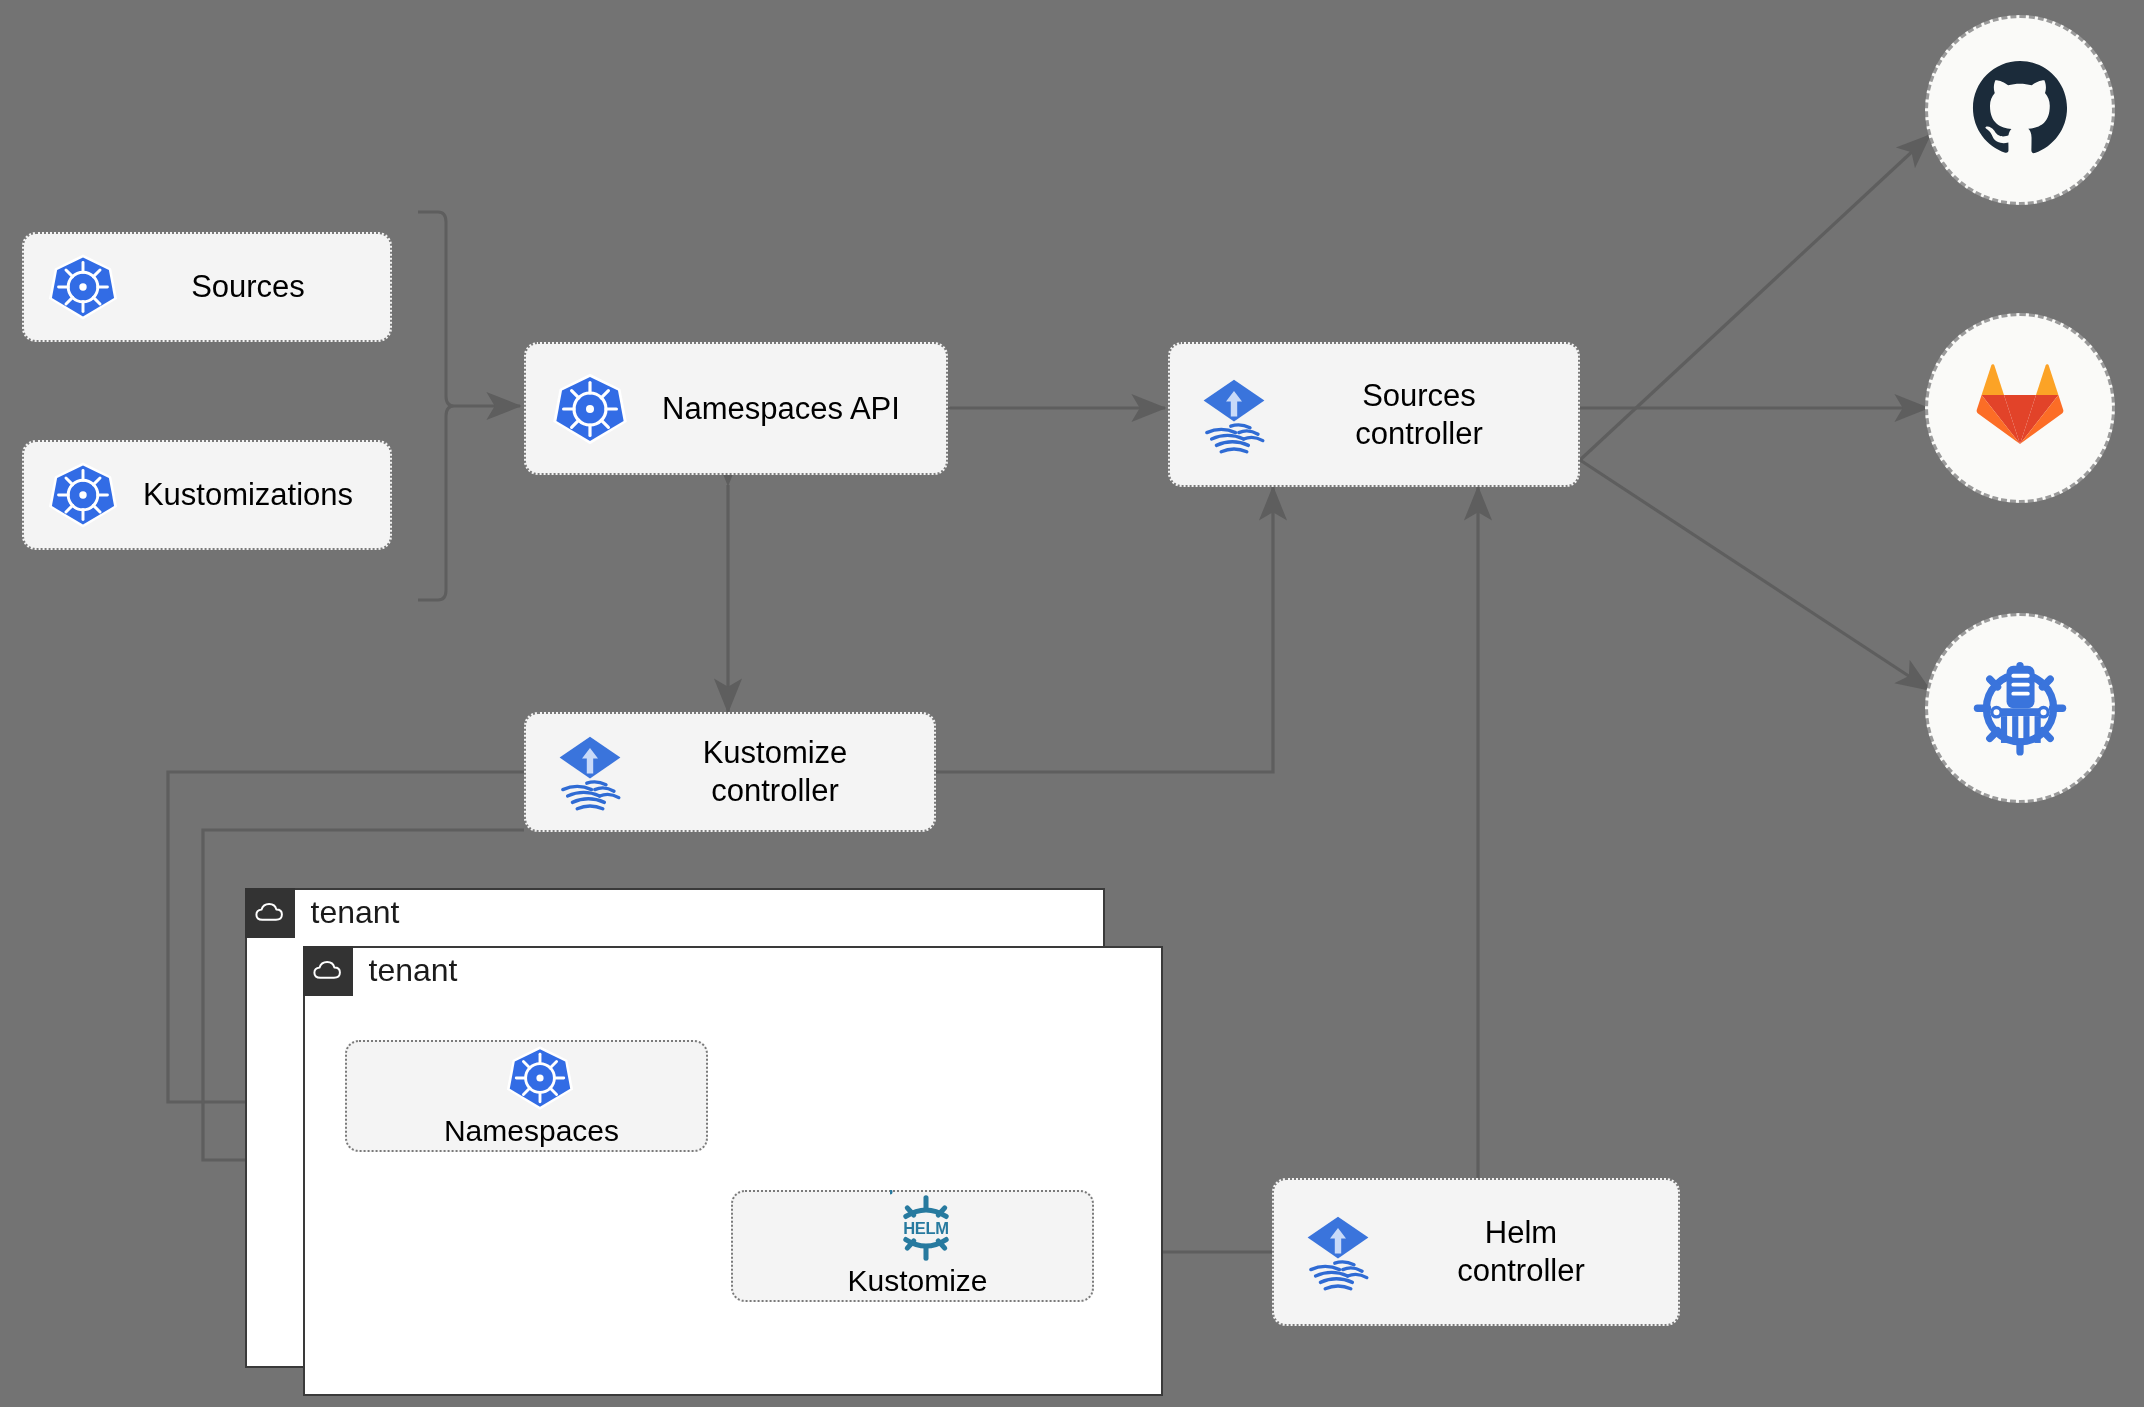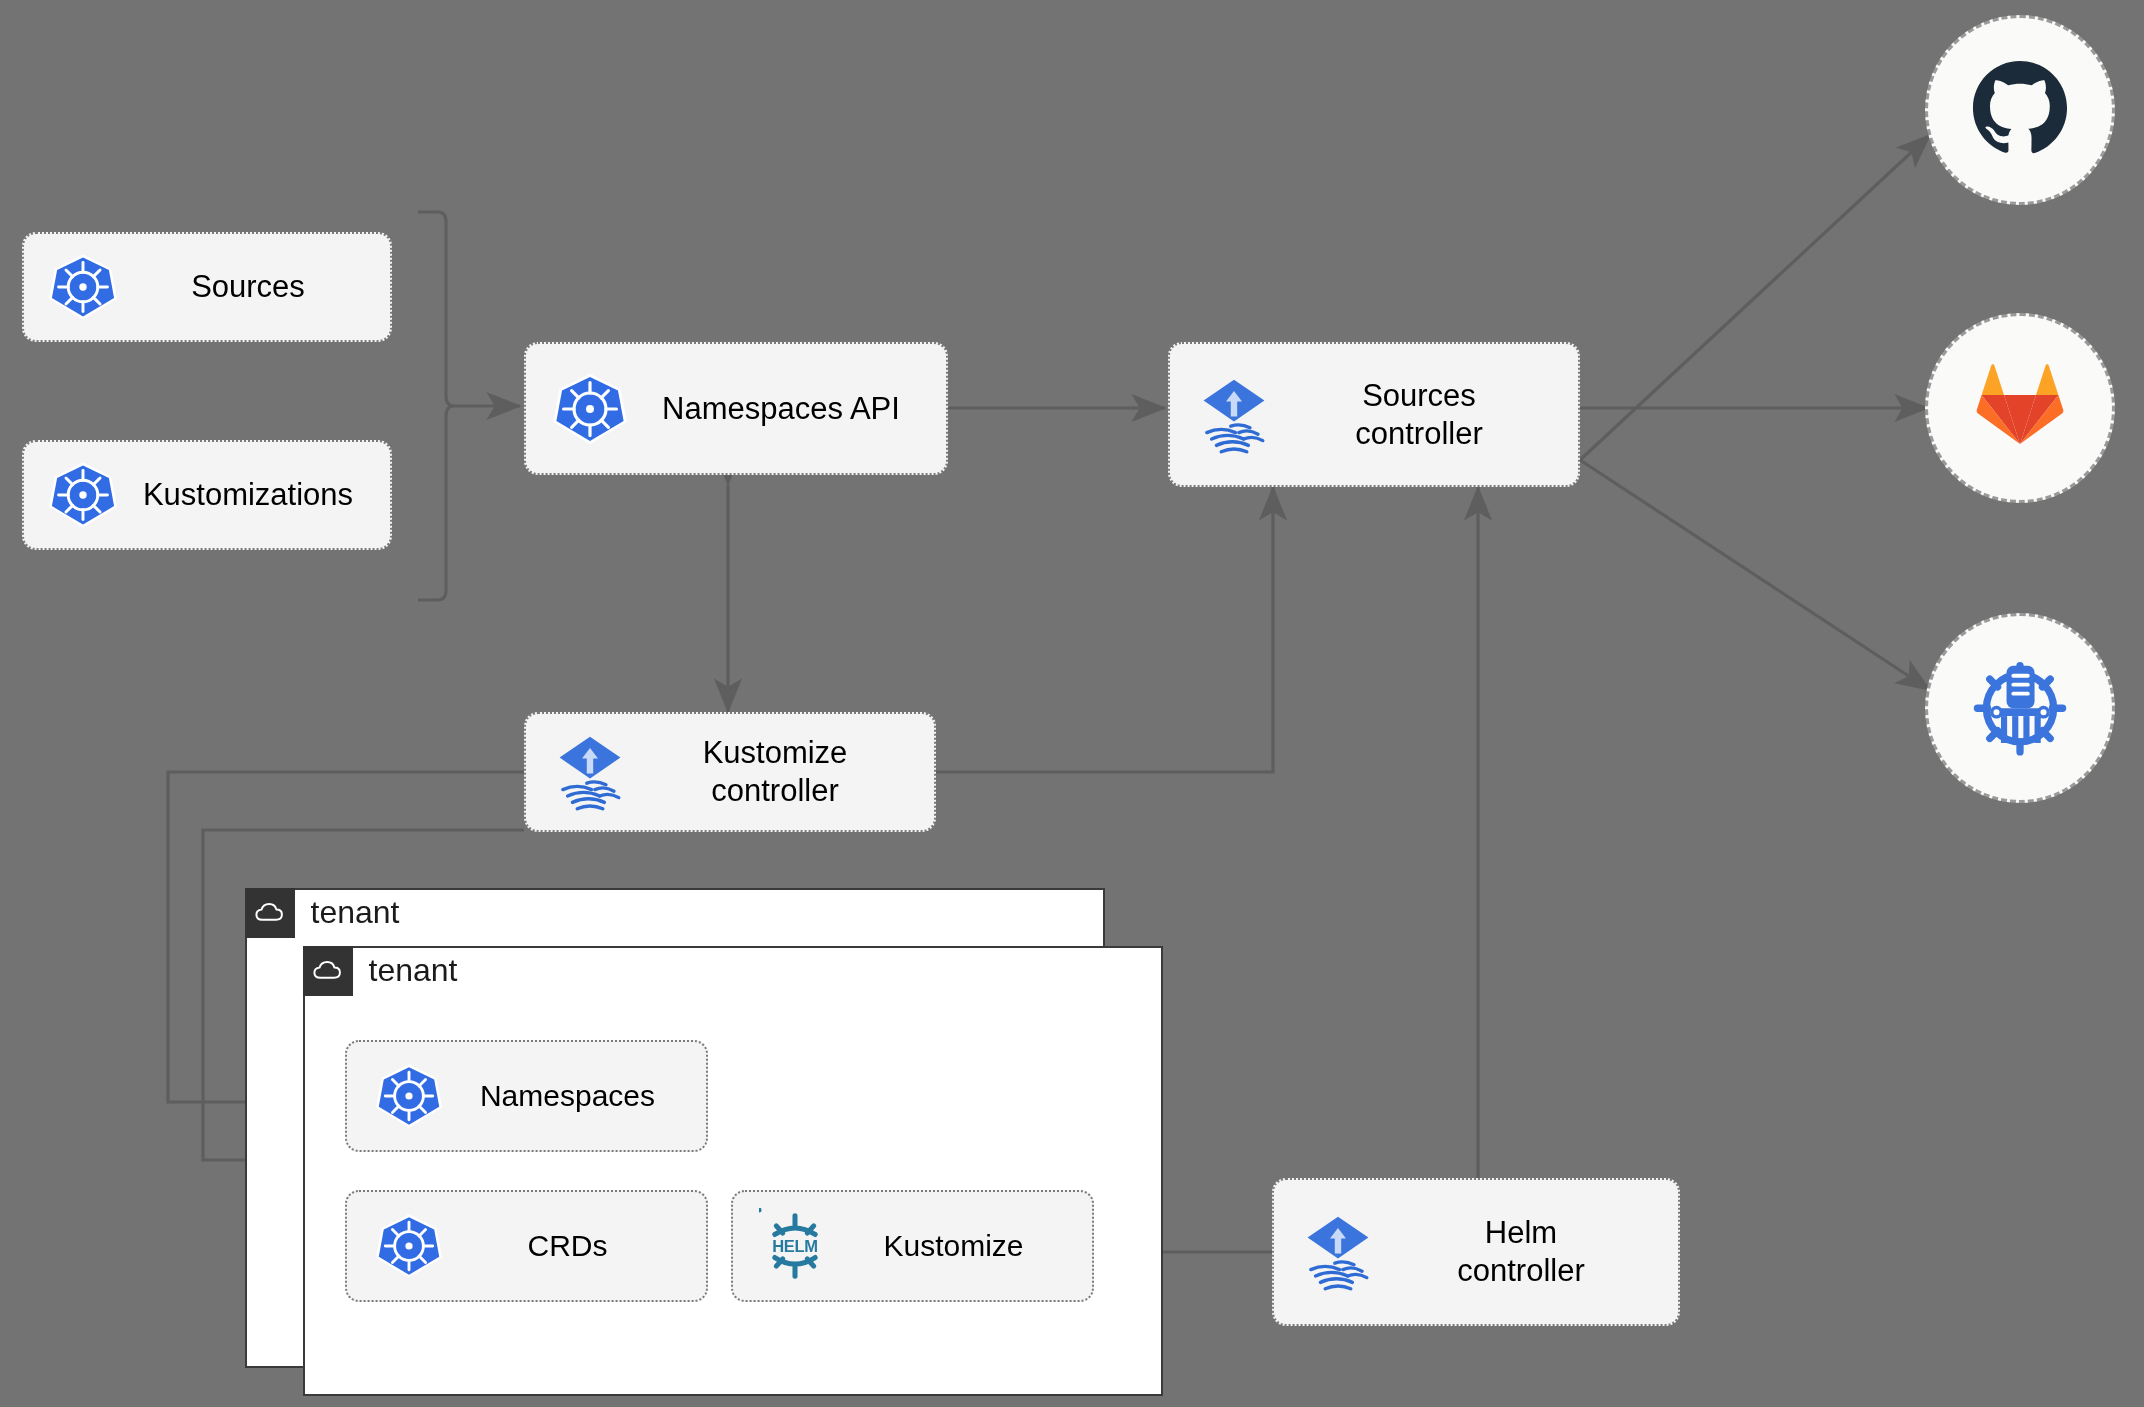--- a/index.html
+++ b/index.html
@@ -87,20 +87,21 @@
   
   .res {
     position: absolute;
     background: #f4f4f4;
     border: 2.5px dotted #7a7a7a;
     border-radius: 14px;
     display: flex;
     align-items: center;
     padding-left: 26px;
     z-index: 4;
+    flex-direction: column;
   }
   .res .ico { width: 72px; height: 72px; flex: 0 0 auto;
               display:flex; align-items:center; justify-content:center; }
   .res .lbl { flex: 1 1 auto; text-align: center; font-size: 30px;
               color: #000; padding-right: 16px; }
 
   
   .circ {
     position: absolute;
     border-radius: 50%;
@@ -322,41 +323,20 @@
           <line x1="73" y1="27" x2="64" y2="36"></line>
             <line x1="36" y1="64" x2="27" y2="73"></line>
         </g>
         <circle cx="50" cy="50" r="5" fill="#ffffff"></circle>
       </svg>
     </span>
     <span class="lbl">Namespaces</span>
   </div>
 
 
-  <div class="res" style="left:345px; top:1190px; width:363px; height:112px;">
-    <span class="ico">
-      <svg viewBox="0 0 100 100" width="72" height="72">
-        <polygon points="50,6 88,25 96,66 50,94 4,66 12,25" fill="#ffffff"></polygon>
-        <polygon points="50,10 85,27 92,65 50,90 8,65 15,27" fill="#326CE5"></polygon>
-        <g fill="none" stroke="#ffffff" stroke-width="4" stroke-linecap="round">
-          <circle cx="50" cy="50" r="20"></circle>
-          <line x1="50" y1="17" x2="50" y2="30"></line>
-            <line x1="50" y1="70" x2="50" y2="83"></line>
-          <line x1="17" y1="50" x2="30" y2="50"></line>
-            <line x1="70" y1="50" x2="83" y2="50"></line>
-          <line x1="27" y1="27" x2="36" y2="36"></line>
-            <line x1="64" y1="64" x2="73" y2="73"></line>
-          <line x1="73" y1="27" x2="64" y2="36"></line>
-            <line x1="36" y1="64" x2="27" y2="73"></line>
-        </g>
-        <circle cx="50" cy="50" r="5" fill="#ffffff"></circle>
-      </svg>
-    </span>
-    <span class="lbl">CRDs</span>
-  </div>
 
   <div class="res" style="left:731px; top:1190px; width:363px; height:112px;">
     <span class="ico">
       <svg viewBox="0 0 100 100" width="76" height="76">
         <g stroke="#277A9F" stroke-width="7" fill="none" stroke-linecap="round">
           <path d="M22,34 Q50,16 78,34"></path>
           <path d="M22,66 Q50,84 78,66"></path>
           <line x1="50" y1="8" x2="50" y2="24"></line>
           <line x1="50" y1="76" x2="50" y2="92"></line>
           <line x1="22,0" y1="0" x2="0" y2="0"></line>

